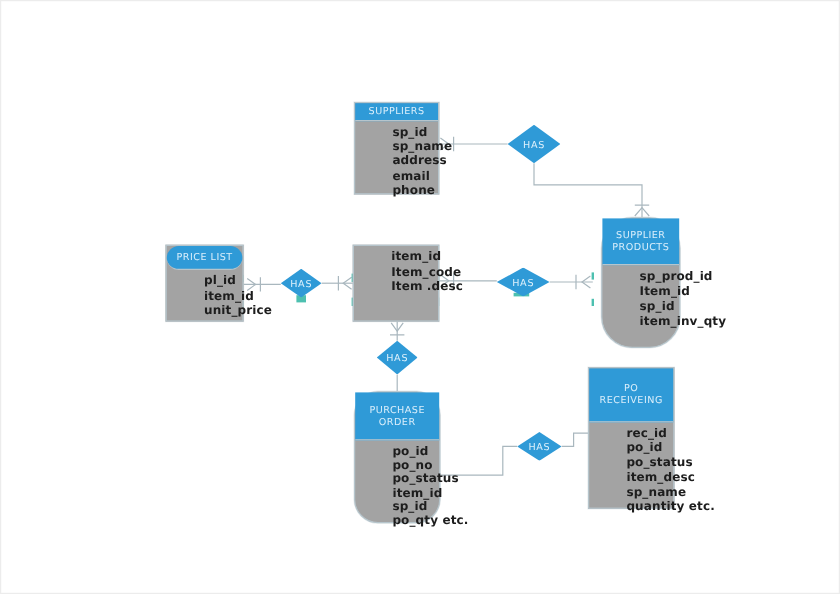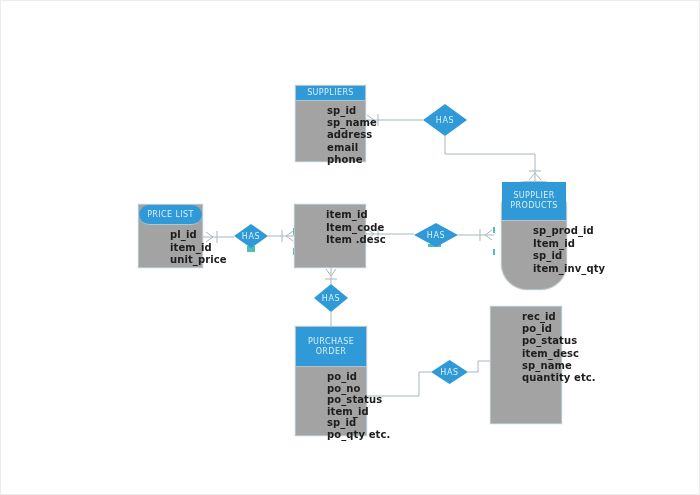--- a/index.html
+++ b/index.html
@@ -46,21 +46,21 @@
   #e-price-list .attr{line-height:12.5px;}
 
   #e-items{left:293px;top:203px;width:72px;height:64px;}
   #e-items .e-hdr{height:20px;}
   #e-items .attr{line-height:12.5px;}
 
   #e-supplier-products{left:500px;top:180px;width:66px;height:109px;border-radius:26px;}
   #e-supplier-products .e-hdr{height:39px;}
   #e-supplier-products .attr{line-height:12.5px;}
 
-  #e-purchase-order{left:294px;top:325px;width:72px;height:110px;}
+  #e-purchase-order{left:294px;top:325px;width:72px;height:110px;border-radius:20px;}
   #e-purchase-order .e-hdr{height:40px;}
   #e-purchase-order .attr{line-height:11.6px;}
 
   #e-po-receiveing{left:489px;top:305px;width:72px;height:118px;}
   #e-po-receiveing .e-hdr{height:45px;}
   #e-po-receiveing .attr{line-height:12.2px;}
 
   
   #d-0{left:422px;top:103px;width:44px;height:32px;}
   #d-1{left:233px;top:223px;width:34px;height:24px;}
@@ -165,20 +165,21 @@
       <div class="attr">po_id</div>
       <div class="attr">po_no</div>
       <div class="attr">po_status</div>
       <div class="attr">item_id</div>
       <div class="attr">sp_id</div>
       <div class="attr">po_qty etc.</div>
     </div>
   </div>
 
   <div class="entity" id="e-po-receiveing">
+    <div class="e-hdr">PO RECEIVEING</div>
     <div class="e-body">
       <div class="attr">rec_id</div>
       <div class="attr">po_id</div>
       <div class="attr">po_status</div>
       <div class="attr">item_desc</div>
       <div class="attr">sp_name</div>
       <div class="attr">quantity etc.</div>
     </div>
   </div>
 

